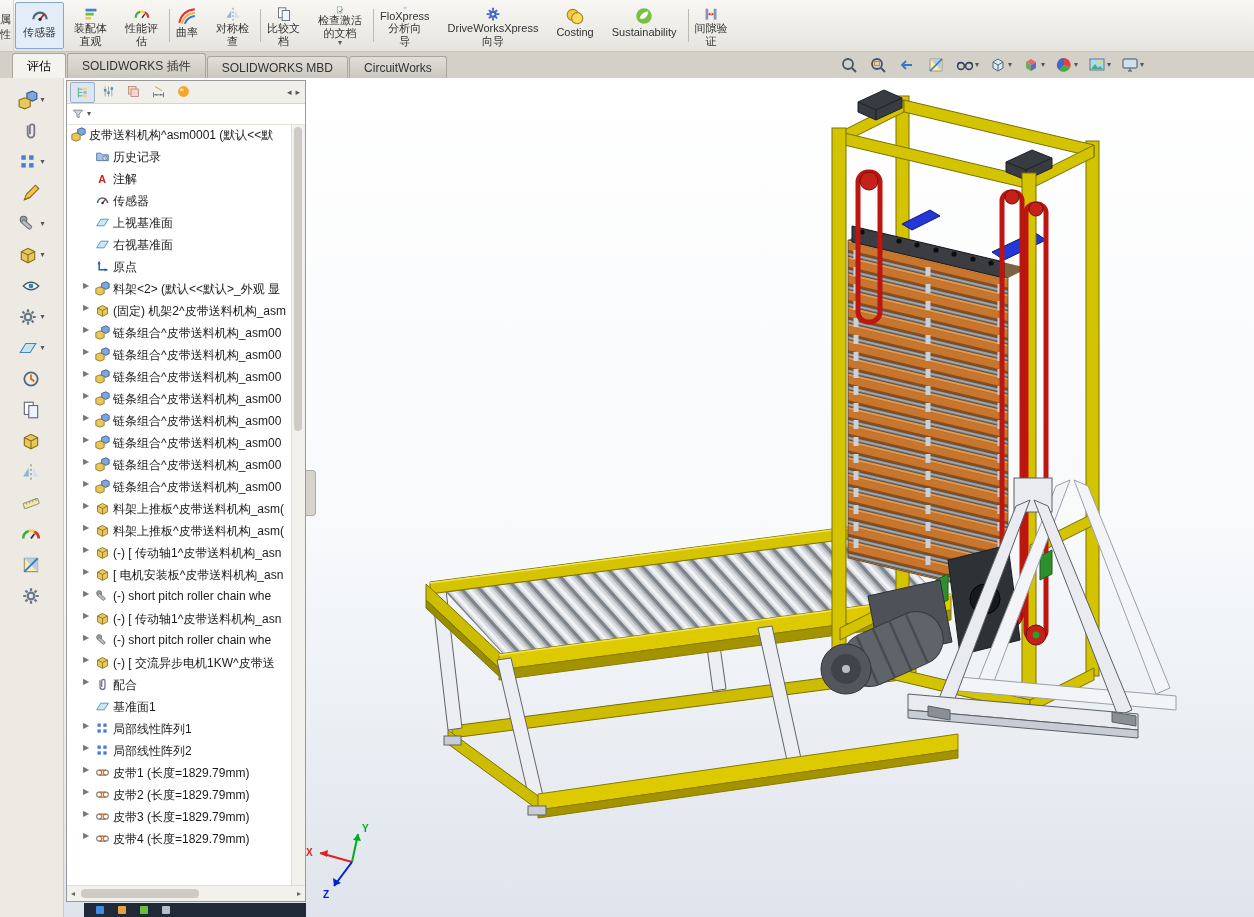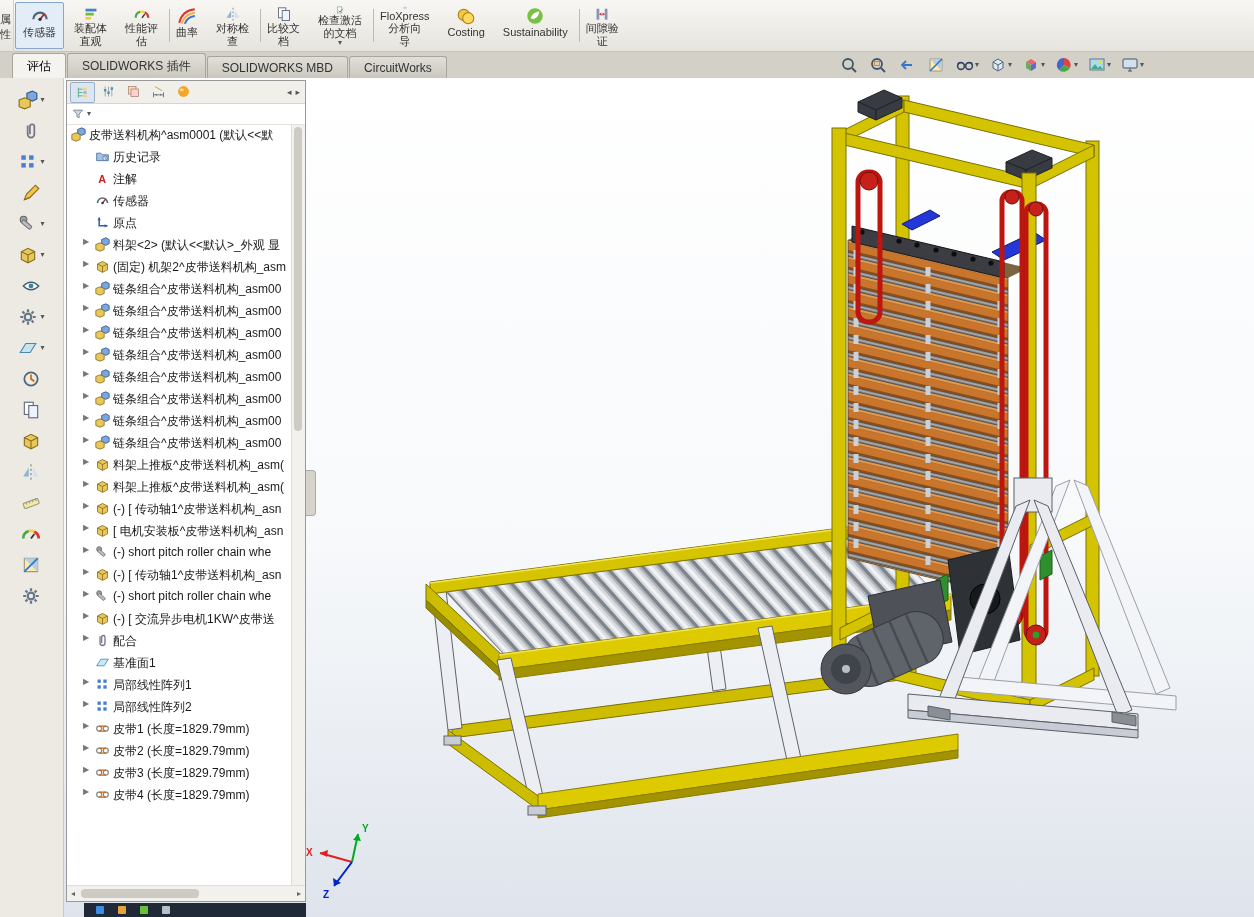--- a/index.html
+++ b/index.html
@@ -353,20 +353,28 @@
       <div class="tbtn">
         <svg class="ic">
           <use href="#s-flox"></use>
         </svg>
         <span class="lbl">FloXpress
 分析向
 导</span>
         <span class="dd"></span>
       </div>
 
+      <div class="tbtn">
+        <svg class="ic">
+          <use href="#s-dwx"></use>
+        </svg>
+        <span class="lbl">DriveWorksXpress
+向导</span>
+        <span class="dd"></span>
+      </div>
 
       <div class="tbtn">
         <svg class="ic">
           <use href="#s-cost"></use>
         </svg>
         <span class="lbl">Costing</span>
         <span class="dd"></span>
       </div>
 
       <div class="tbtn sep">
@@ -834,21 +842,35 @@
 
         <div class="trow">
           <span class="arr"></span>
           <svg class="ticon">
             <use href="#s-sensor"></use>
           </svg>
           <span class="tlabel">传感器</span>
         </div>
 
 
-
+        <div class="trow">
+          <span class="arr"></span>
+          <svg class="ticon">
+            <use href="#s-plane"></use>
+          </svg>
+          <span class="tlabel">上视基准面</span>
+        </div>
+
+        <div class="trow">
+          <span class="arr"></span>
+          <svg class="ticon">
+            <use href="#s-plane"></use>
+          </svg>
+          <span class="tlabel">右视基准面</span>
+        </div>
 
         <div class="trow">
           <span class="arr"></span>
           <svg class="ticon">
             <use href="#s-origin"></use>
           </svg>
           <span class="tlabel">原点</span>
         </div>
 
         <div class="trow">

